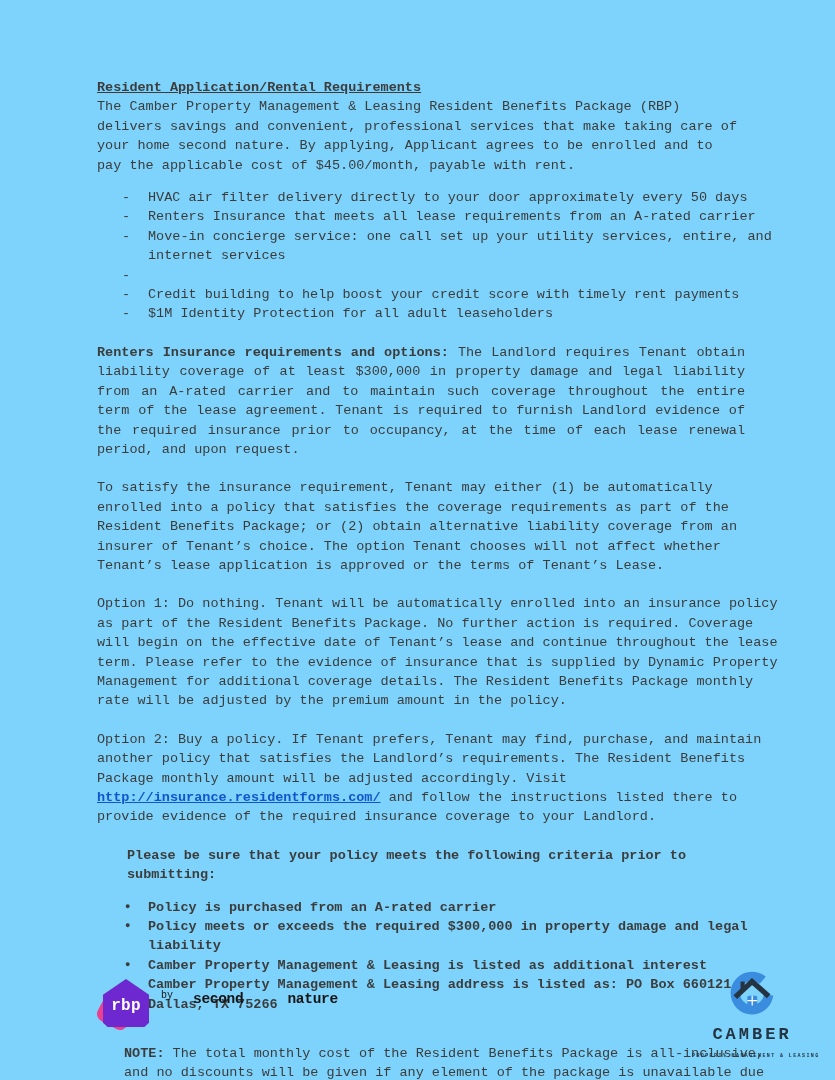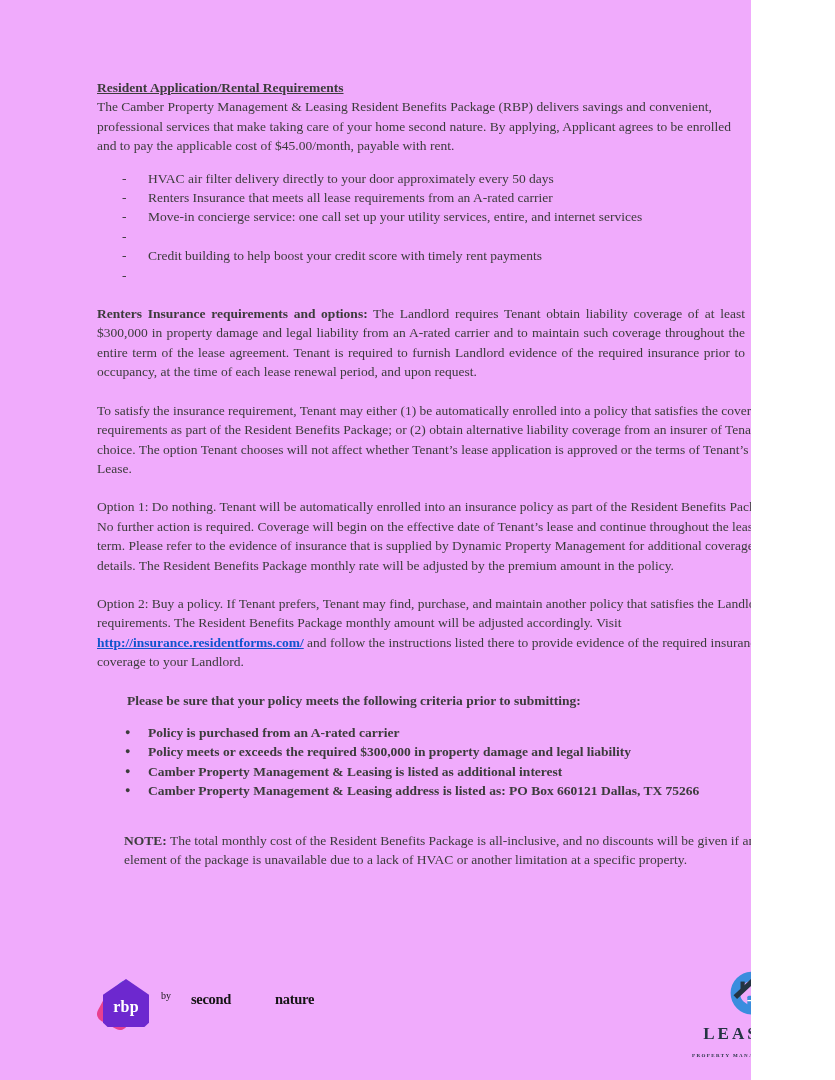--- a/index.html
+++ b/index.html
@@ -1,21 +1,21 @@
 <!DOCTYPE html>
 <html><head>
 <meta charset="utf-8">
 <style>
   html, body { margin: 0; padding: 0; background: #ffffff; }
   .page {
     position: relative;
-    width: 751px;
+    width: 835px;
     height: 1080px;
-    background: #f0abfc;
-    font-family: Liberation Serif, serif;
+    background: #7dd3fc;
+    font-family: Liberation Mono, monospace;
     font-size: 13.5px;
     line-height: 19.4px;
     color: #3c3c3c;
     overflow: hidden;
   }
   .content { position: absolute; left: 97px; top: 78px; width: 684px; }
   .title {
     font-size: 13.5px;
     font-weight: bold;
     text-decoration: underline;
@@ -115,20 +115,21 @@
       </li>
       <li class="dash-item">
         <span class="dash-marker">-</span>
       </li>
       <li class="dash-item">
         <span class="dash-marker">-</span>
         <span>Credit building to help boost your credit score with timely rent payments</span>
       </li>
       <li class="dash-item">
         <span class="dash-marker">-</span>
+        <span>$1M Identity Protection for all adult leaseholders</span>
       </li>
     </ul>
 
     <p class="para gap justify w648">
       <strong>Renters Insurance requirements and options:</strong><span> The Landlord requires Tenant obtain liability coverage of at least $300,000 in property damage and legal liability from an A-rated carrier and to maintain such coverage throughout the entire term of the lease agreement. Tenant is required to furnish Landlord evidence of the required insurance prior to occupancy, at the time of each lease renewal period, and upon request.</span>
     </p>
 
     <p class="para gap">To satisfy the insurance requirement, Tenant may either (1) be automatically enrolled into a policy that satisfies the coverage requirements as part of the Resident Benefits Package; or (2) obtain alternative liability coverage from an insurer of Tenant’s choice. The option Tenant chooses will not affect whether Tenant’s lease application is approved or the terms of Tenant’s Lease.</p>
 
     <p class="para gap">Option 1: Do nothing. Tenant will be automatically enrolled into an insurance policy as part of the Resident Benefits Package. No further action is required. Coverage will begin on the effective date of Tenant’s lease and continue throughout the lease term. Please refer to the evidence of insurance that is supplied by Dynamic Property Management for additional coverage details. The Resident Benefits Package monthly rate will be adjusted by the premium amount in the policy.</p>
@@ -182,16 +183,16 @@
   </div>
 
   <div class="camber-logo">
     <svg width="46" height="48" viewBox="0 0 44 46">
       <circle cx="22" cy="24" r="16" fill="none" stroke="#3a8dde" stroke-width="9" stroke-dasharray="84 16.5" stroke-dashoffset="-2"></circle>
       <rect x="11" y="13" width="4" height="7" fill="#243442"></rect>
       <path d="M6 28 L22 13 L38 27" stroke="#243442" stroke-width="5" fill="none"></path>
       <rect x="17.5" y="26.5" width="9.5" height="9.5" rx="1.5" fill="#3a8dde"></rect>
       <path d="M22.2 26.5 L22.2 36 M17.5 31.2 L27 31.2" stroke="#ffffff" stroke-width="1.2"></path>
     </svg>
-    <div class="camber-name">LEASING</div>
+    <div class="camber-name">CAMBER</div>
     <div class="camber-tag">PROPERTY MANAGEMENT &amp; LEASING</div>
   </div>
 </div>
 
 </body></html>

